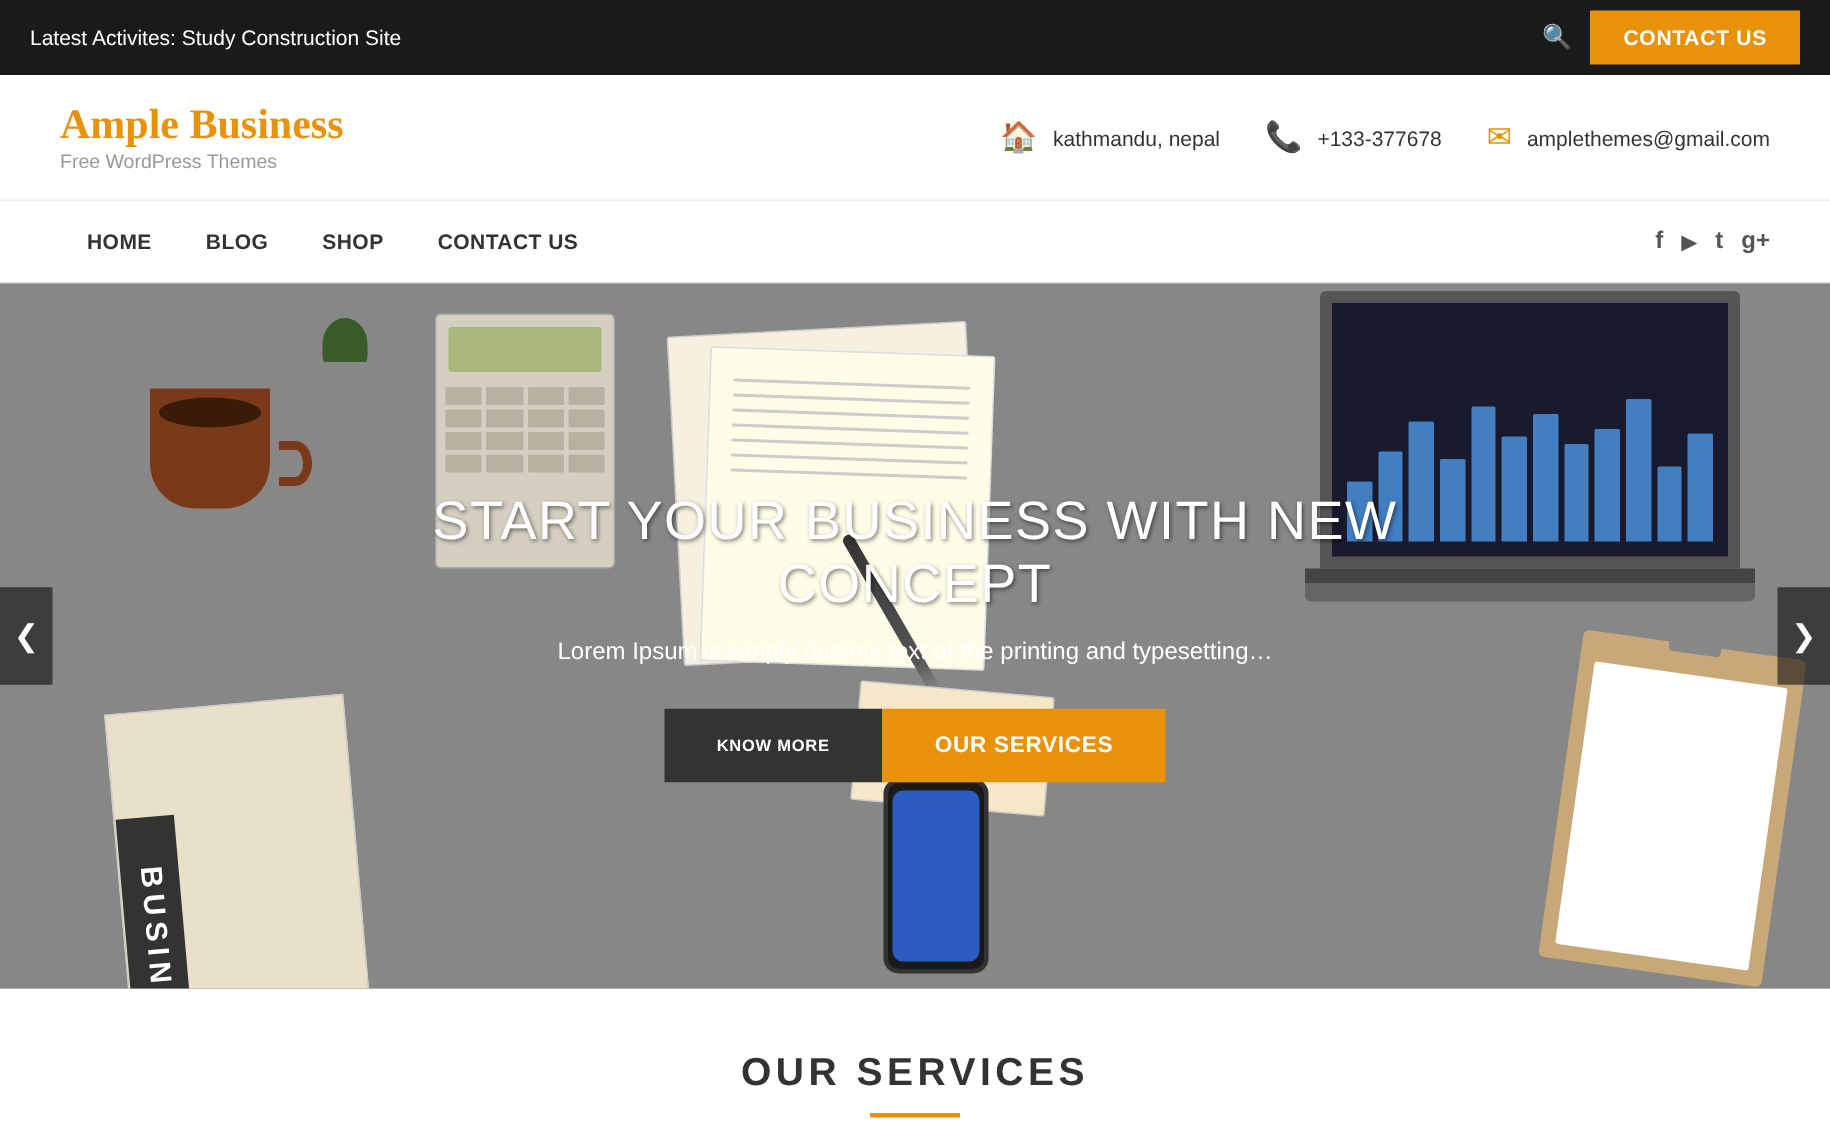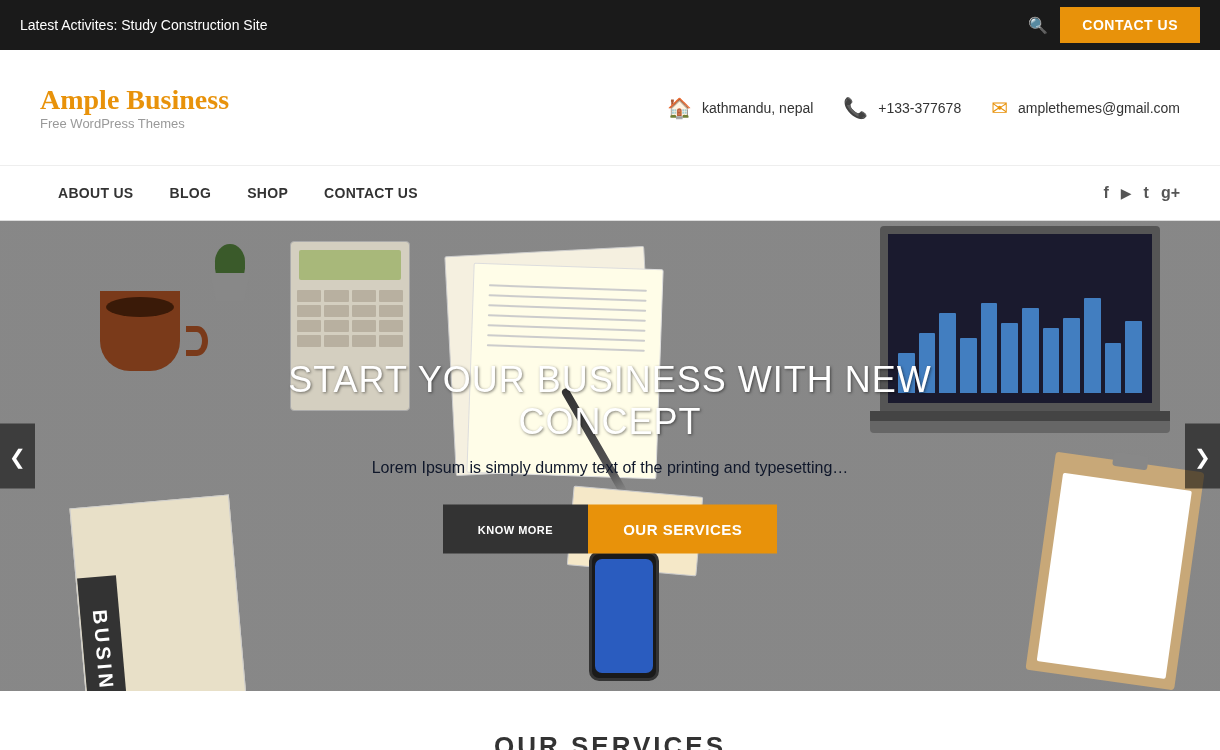--- a/index.html
+++ b/index.html
@@ -34,21 +34,21 @@
       cursor: pointer;
       letter-spacing: 0.5px;
     }
 
     
     .header {
       background: #fff;
       display: flex;
       align-items: center;
       justify-content: space-between;
-      padding: 34px 40px;
+      padding: 18px 40px;
       border-bottom: 1px solid #eee;
     }
     .logo-area .logo-title {
       color: #e8920a;
       font-size: 28px;
       font-weight: bold;
       font-family: Georgia, serif;
     }
     .logo-area .logo-sub {
       color: #999;
@@ -462,21 +462,21 @@
     .hero-title {
       font-size: 36px;
       font-weight: normal;
       letter-spacing: 1px;
       margin-bottom: 16px;
       text-shadow: 1px 1px 3px rgba(0,0,0,0.5);
     }
     .hero-subtitle {
       font-size: 16px;
       margin-bottom: 28px;
-      color: #0f172a;
+      color: #ffffff;
     }
     .hero-buttons {
       display: flex;
       justify-content: center;
       gap: 0;
     }
     .btn-know-more {
       background: #333;
       color: #fff;
       border: none;
@@ -543,21 +543,21 @@
     </div>
     <div class="contact-item">
       <span class="contact-icon">✉</span>
       <span class="contact-text">amplethemes@gmail.com</span>
     </div>
   </div>
 </div>
 
 <div class="nav-bar">
   <div class="nav-links">
-    <a class="nav-link">ABOUT US</a>
+    <a class="nav-link">HOME</a>
     <a class="nav-link">BLOG</a>
     <a class="nav-link">SHOP</a>
     <a class="nav-link">CONTACT US</a>
   </div>
   <div class="social-icons">
     <a class="social-icon" style="font-weight:bold;">f</a>
     <a class="social-icon" style="font-size:14px;">▶</a>
     <a class="social-icon" style="font-weight:bold;">t</a>
     <a class="social-icon" style="font-weight:bold;">g+</a>
   </div>

